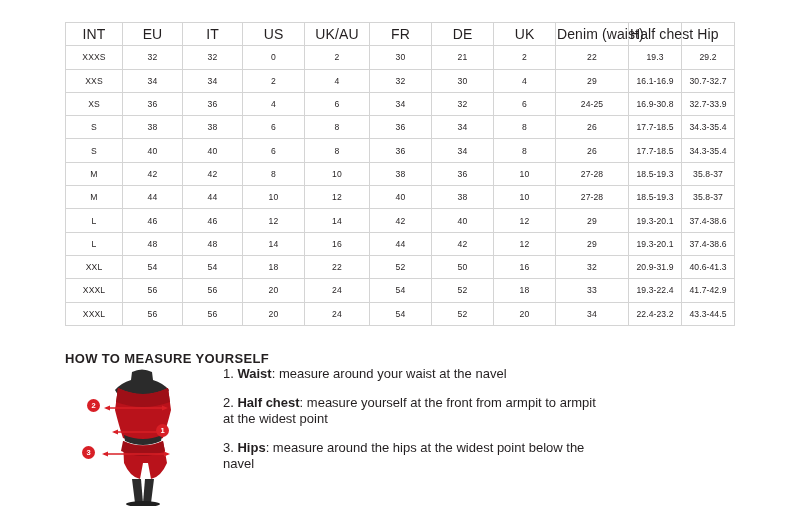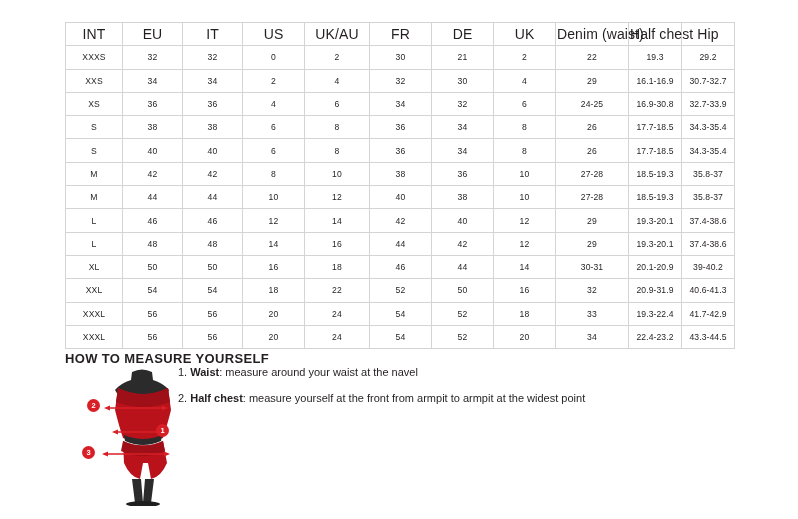--- a/index.html
+++ b/index.html
@@ -77,24 +77,25 @@
     width: 110px;
     height: 140px;
   }
   .notes {
     position: absolute;
     left: 178px;
     top: 366px;
     width: 430px;
   }
   .note {
-    font-size: 11px;
+    font-size: 13px;
     line-height: 1.25;
     color: #231f20;
     margin-bottom: 12.5px;
+    margin-left: 45px;
   }
   .note b { font-weight: bold; }
   .note .num { font-weight: normal; }
 
   
   .bullet {
     position: absolute;
     width: 13px;
     height: 13px;
     border-radius: 50%;
@@ -256,33 +257,20 @@
           <td>14</td>
           <td>16</td>
           <td>44</td>
           <td>42</td>
           <td>12</td>
           <td>29</td>
           <td>19.3-20.1</td>
           <td>37.4-38.6</td>
         </tr>
         <tr>
-          <td>XL</td>
-          <td>50</td>
-          <td>50</td>
-          <td>16</td>
-          <td>18</td>
-          <td>46</td>
-          <td>44</td>
-          <td>14</td>
-          <td>30-31</td>
-          <td>20.1-20.9</td>
-          <td>39-40.2</td>
-        </tr>
-        <tr>
           <td>XXL</td>
           <td>54</td>
           <td>54</td>
           <td>18</td>
           <td>22</td>
           <td>52</td>
           <td>50</td>
           <td>16</td>
           <td>32</td>
           <td>20.9-31.9</td>
@@ -365,15 +353,19 @@
 
   <div class="notes">
     <div class="note">
       <span class="num">1.</span>
       <b>Waist</b><span>: measure around your waist at the navel</span>
     </div>
     <div class="note">
       <span class="num">2.</span>
       <b>Half chest</b><span>: measure yourself at the front from armpit to armpit at the widest point</span>
     </div>
+    <div class="note">
+      <span class="num">3.</span>
+      <b>Hips</b><span>: measure around the hips at the widest point below the navel</span>
+    </div>
   </div>
 
 </div>
 
 </body></html>

